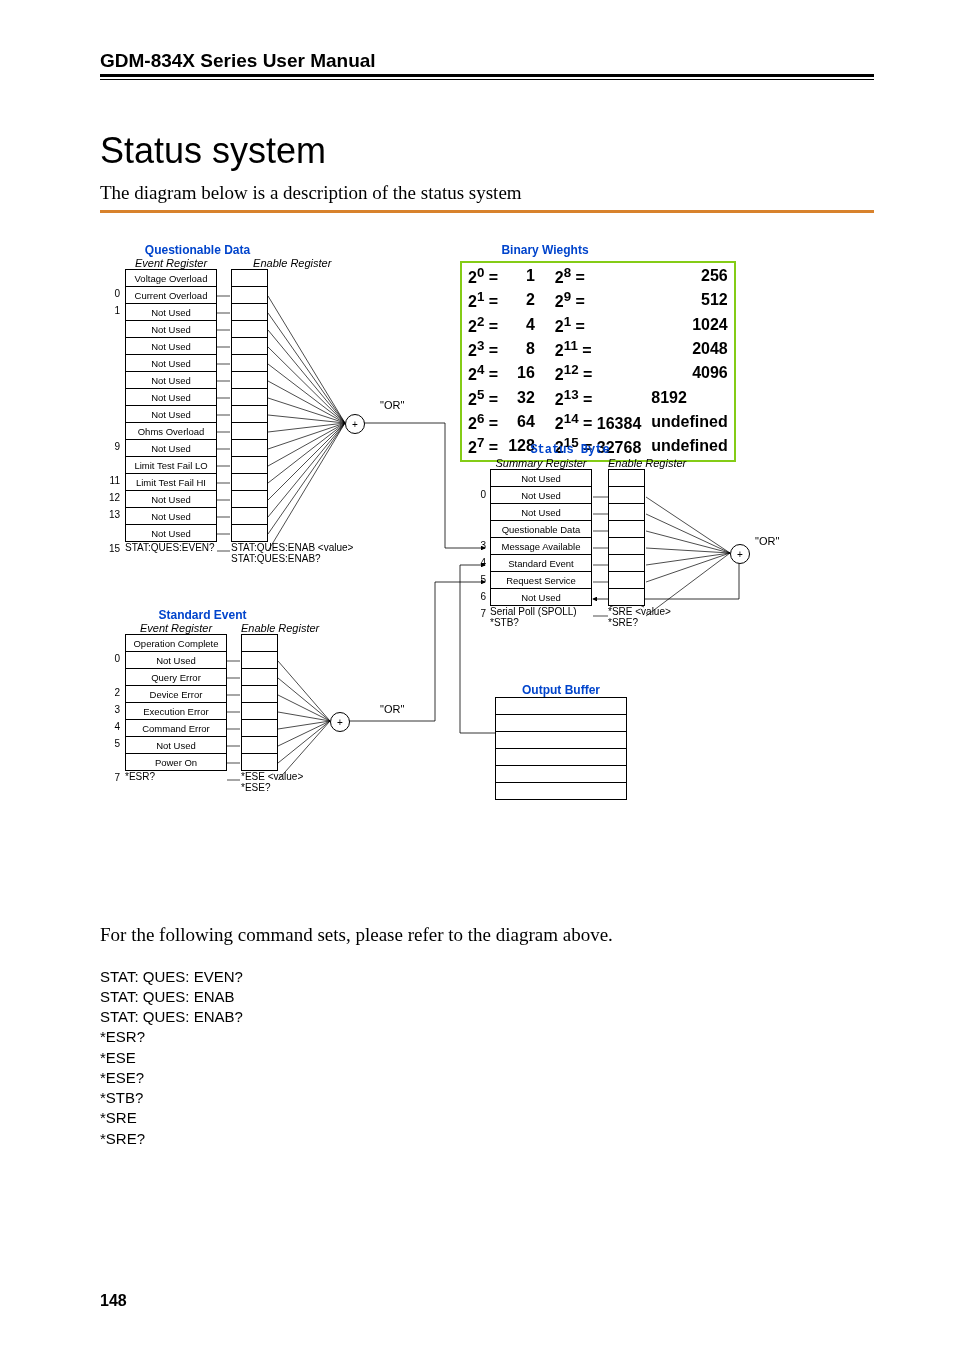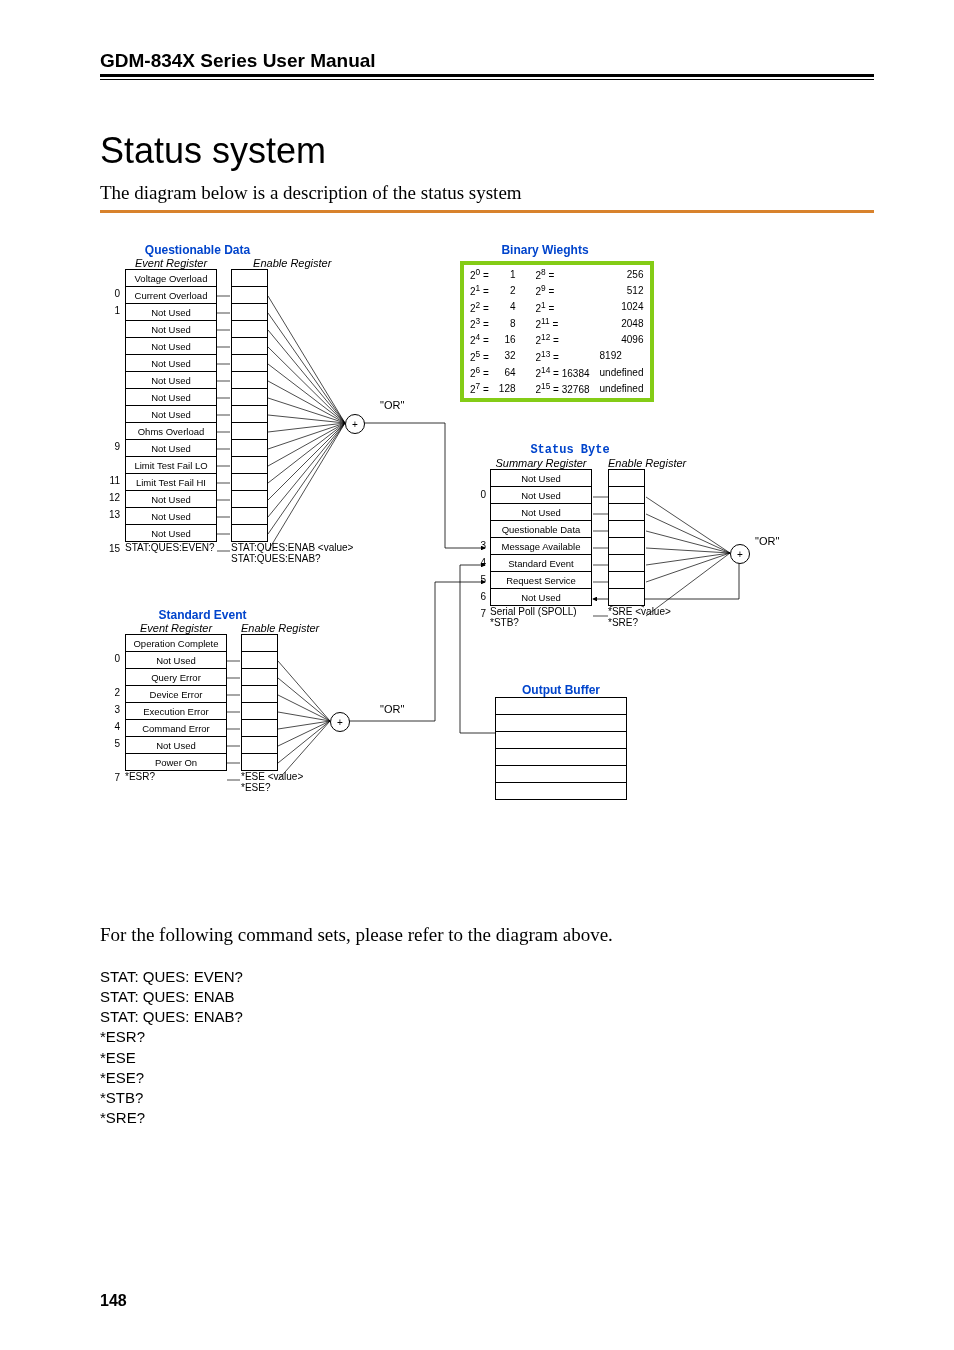--- a/index.html
+++ b/index.html
@@ -112,23 +112,24 @@
     position: absolute;
     font-size: 11px;
   }
   svg.wires {
     position: absolute;
     top: 0; left: 0;
     width: 770px; height: 640px;
     pointer-events: none;
   }
   .bw-table {
-    border: 4px solid #84cc16;
-    font-size: 10px;
+    border: 2px solid #84cc16;
+    font-size: 16px;
     position: absolute;
+    font-weight: bold;
   }
   .bw-table td {
     padding: 0 4px;
     text-align: left;
     white-space: nowrap;
     height: 14px;
   }
   .ob-box td {
     border: 1px solid #000;
     width: 130px;
@@ -781,18 +782,19 @@
 
   <p class="footer-text">For the following command sets, please refer to the diagram above.</p>
   <div class="cmd-list" id="cmd-list">
       <div>STAT: QUES: EVEN?</div>
       <div>STAT: QUES: ENAB</div>
       <div>STAT: QUES: ENAB?</div>
       <div>*ESR?</div>
       <div>*ESE</div>
       <div>*ESE?</div>
       <div>*STB?</div>
+      <div>*SRE</div>
       <div>*SRE?</div>
     </div>
 
 </div>
 
 <div class="page-number">148</div>
 
 </body></html>

